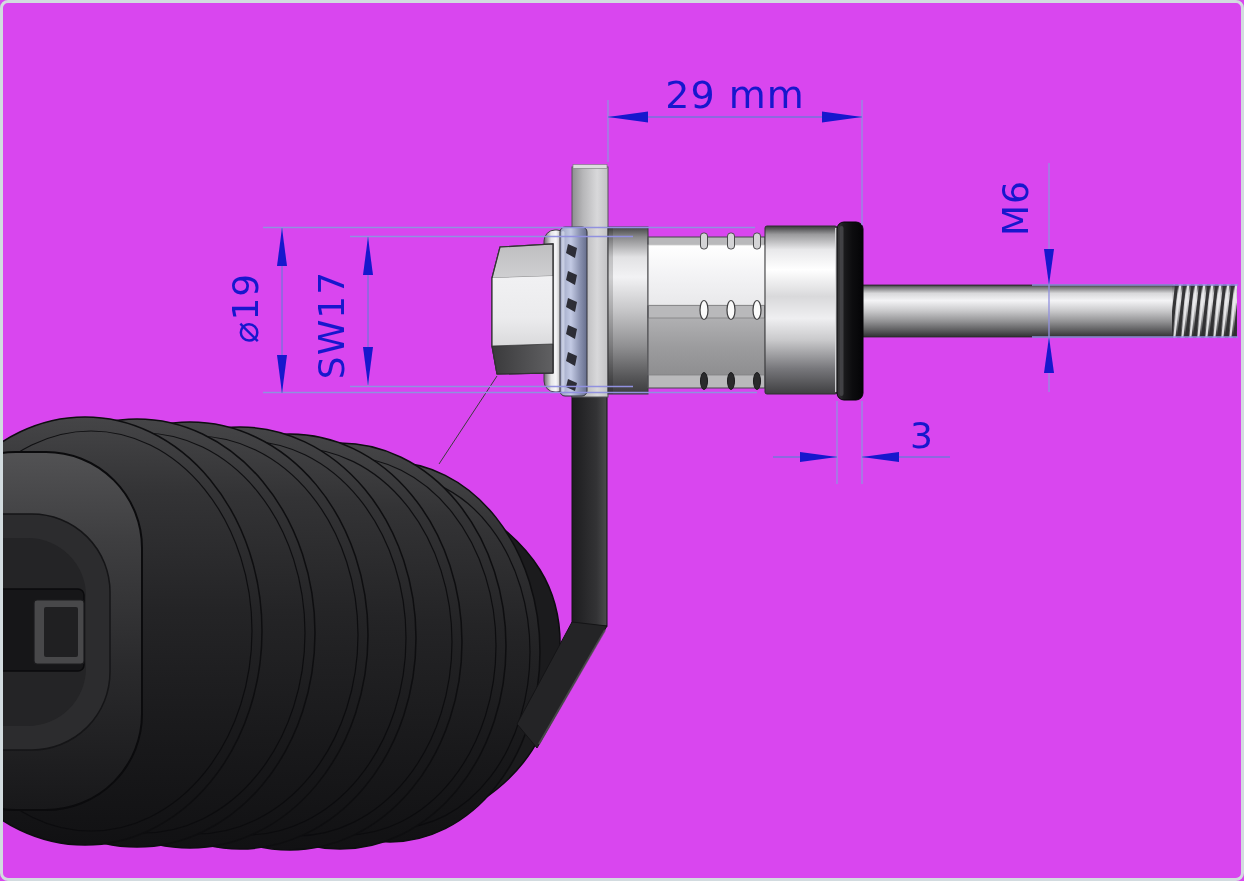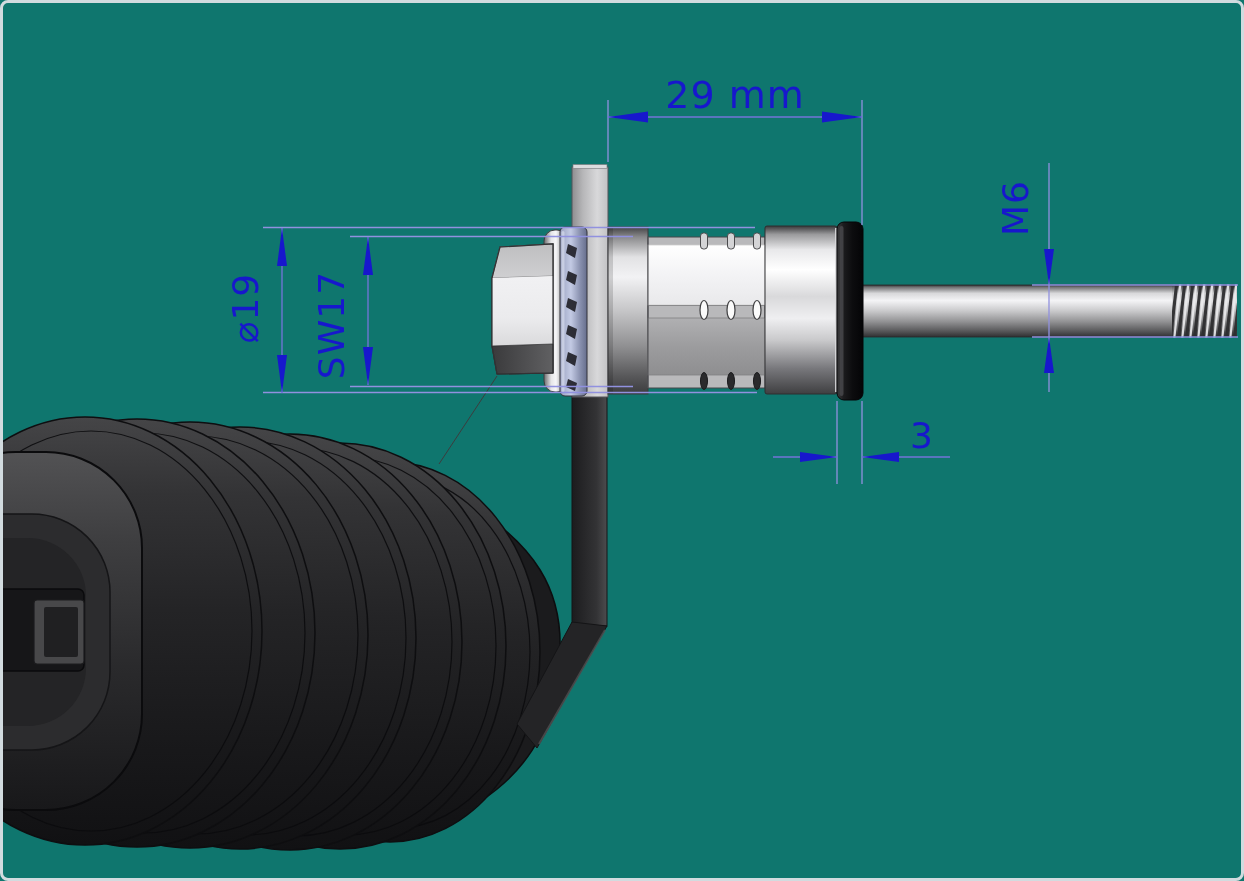--- a/index.html
+++ b/index.html
@@ -1,19 +1,19 @@
 <!DOCTYPE html>
 <html><head>
 <meta charset="utf-8">
 <style>
   html,body{margin:0;padding:0;background:#e9ebec;}
   .stage{
     position:relative;
     width:1244px;height:881px;
-    background:#0f766e;
+    background:#d946ef;
     overflow:hidden;
     font-family:"DejaVu Sans","Liberation Sans",sans-serif;
   }
   .stage svg{position:absolute;left:0;top:0;}
   .frame{
     position:absolute;inset:0;
     border:3px solid #d2dbdf;
     border-radius:8px;
     pointer-events:none;
   }

